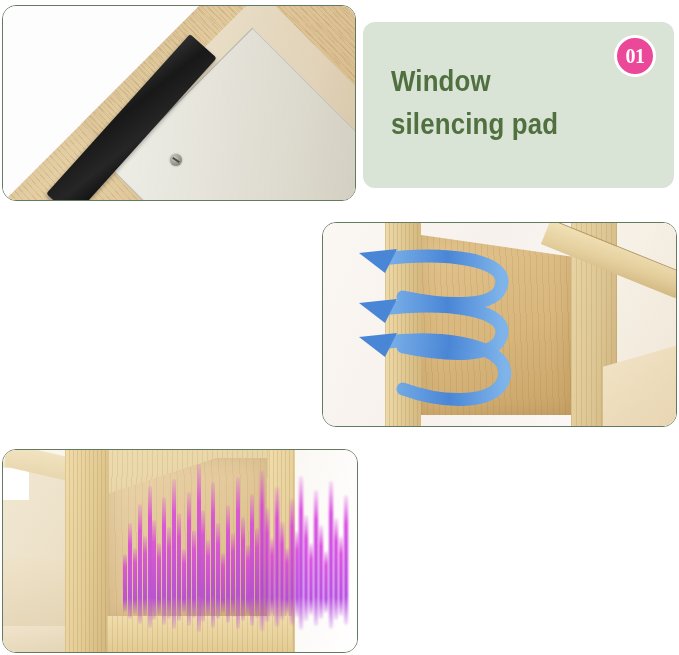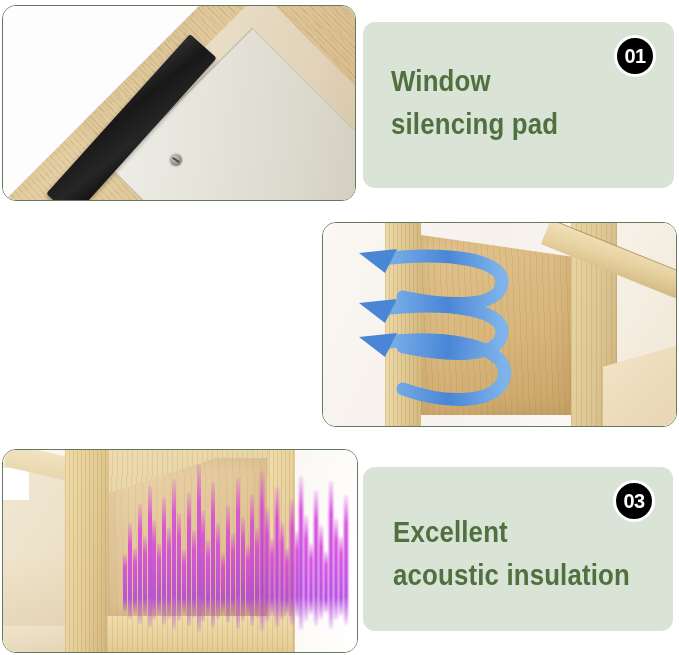--- a/index.html
+++ b/index.html
@@ -73,28 +73,28 @@
   .row-1 .headline { left: 28px; top: 38px; }
   .row-2 .headline { left: 78px; top: 48px; }
   .row-3 .headline { left: 30px; top: 44px; }
 
   
   .badge {
     position: absolute;
     width: 42px;
     height: 42px;
     border-radius: 50%;
-    background: #000000;
+    background: #ec4899;
     border: 3px solid #ffffff;
     box-sizing: border-box;
     color: #ffffff;
     display: flex;
     align-items: center;
     justify-content: center;
-    font-family: Liberation Sans, sans-serif;
+    font-family: Liberation Serif, serif;
     font-weight: bold;
     font-size: 20px;
     letter-spacing: -0.5px;
   }
   .row-1 .badge { right: 18px; top: 13px; }
   .row-2 .badge { left: 16px;  top: 13px; }
   .row-3 .badge { right: 18px; top: 13px; }
 
   
   .photo1 { position: absolute; inset: 0; background: #fdfdfd; }
@@ -484,21 +484,16 @@
             <div class="wavebar" style="left: 196px; height: 94px; bottom: 25.12px; background: linear-gradient(rgba(216, 63, 224, 0.15) 0%, rgb(216, 63, 224) 22%, rgb(176, 58, 224) 78%, rgba(176, 58, 224, 0.15) 100%); opacity: 0.95; filter: blur(1.1px);"></div>
             <div class="wavebar" style="left: 200.9px; height: 62px; bottom: 30.88px; background: linear-gradient(rgba(216, 63, 224, 0.15) 0%, rgb(216, 63, 224) 22%, rgb(176, 58, 224) 78%, rgba(176, 58, 224, 0.15) 100%); opacity: 0.95; filter: blur(1.1px);"></div>
             <div class="wavebar" style="left: 205.8px; height: 148px; bottom: 15.4px; background: linear-gradient(rgba(216, 63, 224, 0.15) 0%, rgb(216, 63, 224) 22%, rgb(176, 58, 224) 78%, rgba(176, 58, 224, 0.15) 100%); opacity: 0.95; filter: blur(1.1px);"></div>
             <div class="wavebar" style="left: 210.7px; height: 102px; bottom: 23.68px; background: linear-gradient(rgba(216, 63, 224, 0.15) 0%, rgb(216, 63, 224) 22%, rgb(176, 58, 224) 78%, rgba(176, 58, 224, 0.15) 100%); opacity: 0.95; filter: blur(1.1px);"></div>
             <div class="wavebar" style="left: 215.6px; height: 80px; bottom: 27.64px; background: linear-gradient(rgba(216, 63, 224, 0.15) 0%, rgb(216, 63, 224) 22%, rgb(176, 58, 224) 78%, rgba(176, 58, 224, 0.15) 100%); opacity: 0.95; filter: blur(1.1px);"></div>
             <div class="wavebar" style="left: 220.5px; height: 130px; bottom: 18.64px; background: linear-gradient(rgba(216, 63, 224, 0.15) 0%, rgb(216, 63, 224) 22%, rgb(176, 58, 224) 78%, rgba(176, 58, 224, 0.15) 100%); opacity: 0.95; filter: blur(1.1px);"></div>
           </div>
       </div>
     </div>
 
-    <div class="text-card">
-      <div class="badge">03</div>
-      <div class="headline">Excellent
-acoustic insulation</div>
-    </div>
 
   </div>
 
 </div>
 
 </body></html>

